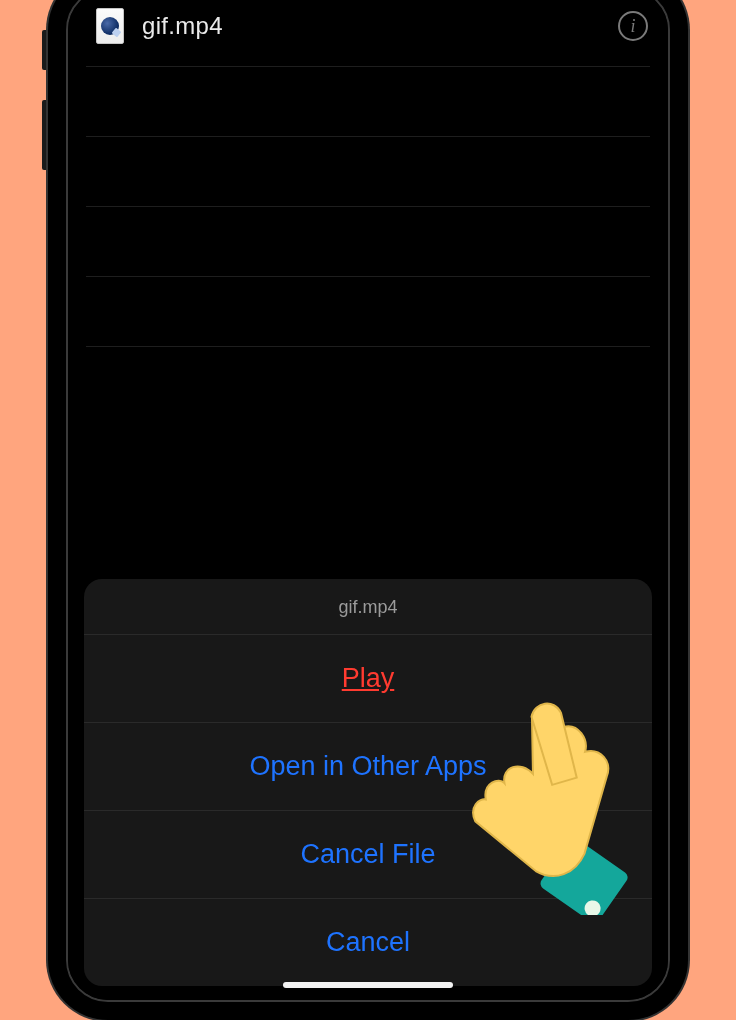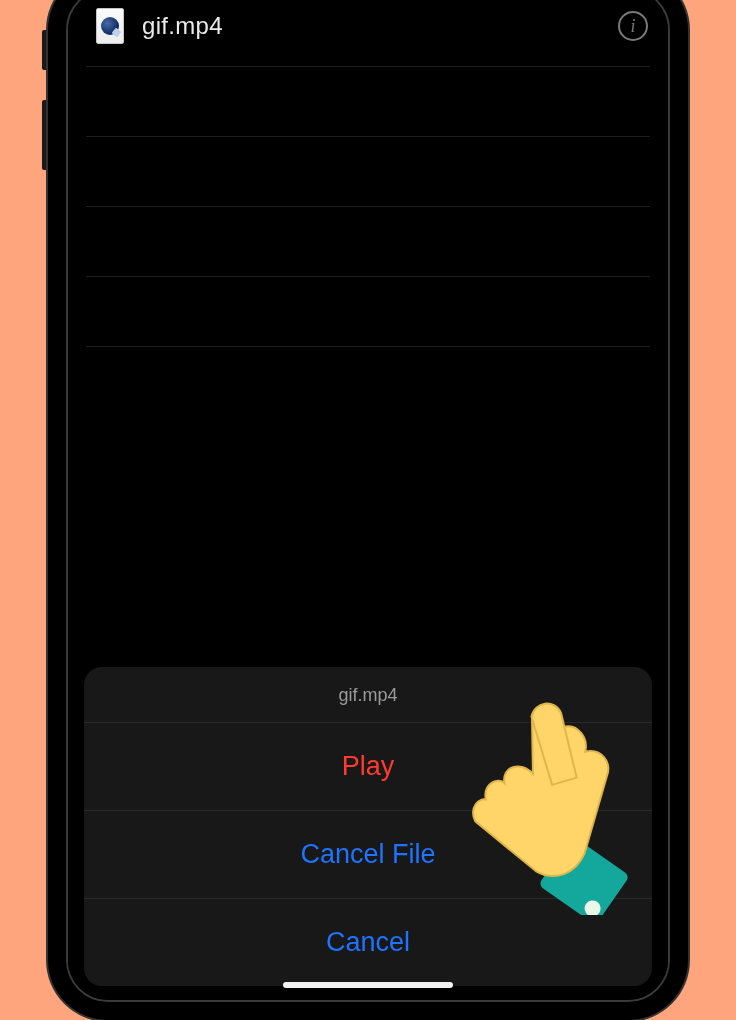--- a/index.html
+++ b/index.html
@@ -147,20 +147,21 @@
       padding: 28px 0;
       border-bottom: 1px solid #2a2a2a;
       color: #1e73ff;
       position: relative;
     }
     .as-item:last-child {
       border-bottom: none;
     }
     .as-item.destructive {
       color: #ff3b30;
+      text-decoration: underline;
     }
     .highlight-box {
       position: absolute;
       border: 4px solid #ff2030;
       border-radius: 14px;
       left: 122px;
       right: 122px;
       top: 6px;
       bottom: 6px;
       pointer-events: none;
@@ -211,20 +212,23 @@
         <div class="line"></div>
       </div>
 
       <div class="action-sheet">
         <div class="as-title">gif.mp4</div>
 
         <div class="as-item destructive">
           <span>Play</span>
         </div>
 
+        <div class="as-item">
+          <span>Open in Other Apps</span>
+        </div>
 
 
         <div class="as-item">
           <span>Cancel File</span>
         </div>
 
         <div class="as-item">
           <span>Cancel</span>
         </div>
       </div>

